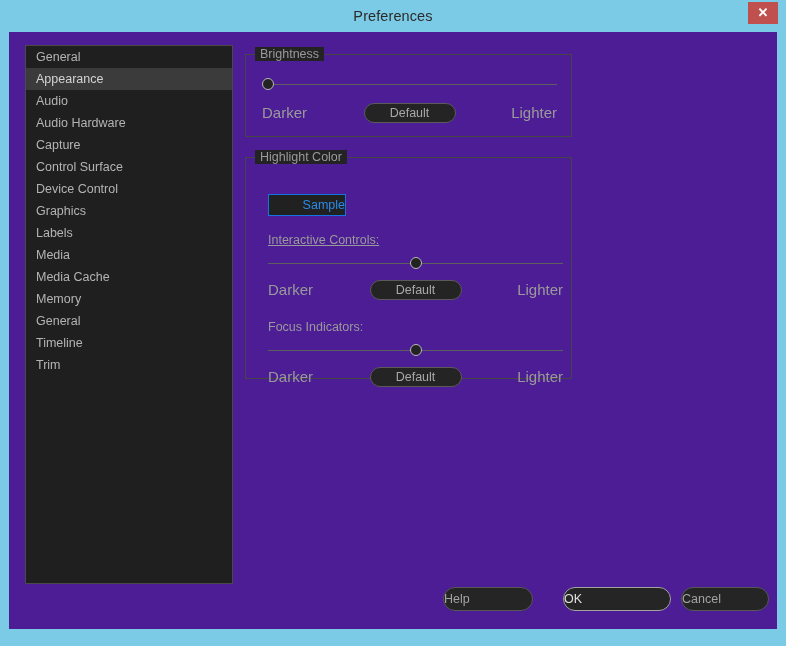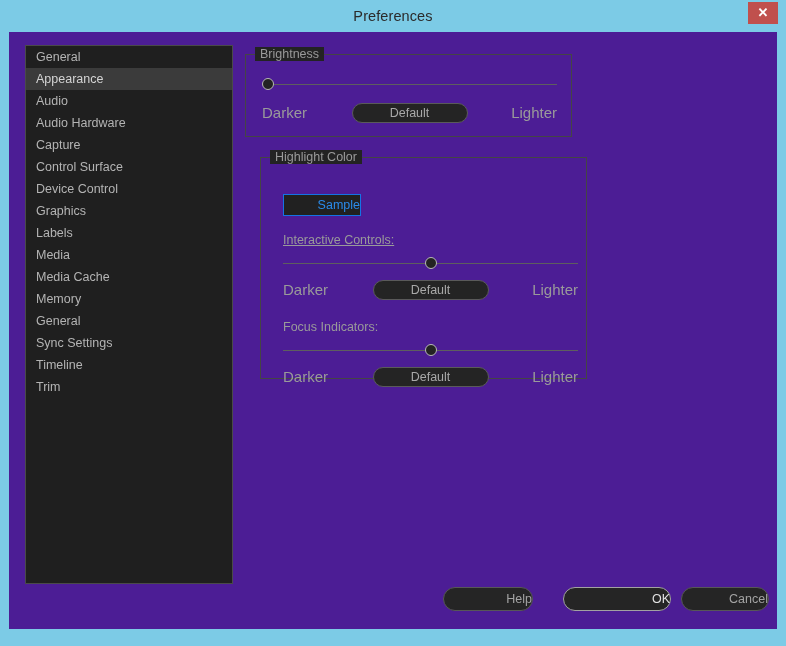--- a/index.html
+++ b/index.html
@@ -117,21 +117,20 @@
     left: 236px;
     top: 22px;
     width: 327px;
     height: 83px;
   }
   #group-highlight {
     left: 236px;
     top: 125px;
     width: 327px;
     height: 222px;
-    margin-left: 15px;
   }
 
   
   .slider {
     position: absolute;
     height: 14px;
   }
   .slider-track {
     position: absolute;
     left: 0;
@@ -167,21 +166,21 @@
     white-space: nowrap;
   }
   .scale-label.left { left: 0; }
   .scale-label.right { right: 0; }
 
   .pill-button {
     position: absolute;
     left: 50%;
     transform: translateX(-50%);
     top: 0;
-    width: 116px;
+    width: 92px;
     height: 20px;
     line-height: 18px;
     text-align: center;
     border: 1px solid #5a5a5a;
     border-radius: 10px;
     background: #242424;
     color: #a9a9a9;
     font-size: 12.5px;
     box-sizing: border-box;
     cursor: pointer;
@@ -218,21 +217,21 @@
     left: 0;
     bottom: 16px;
     width: 768px;
     height: 26px;
   }
   .footer-button {
     position: absolute;
     top: 0;
     height: 24px;
     line-height: 22px;
-    text-align: right;
+    text-align: left;
     border: 1px solid #575757;
     border-radius: 12px;
     background: #252525;
     color: #a3a3a3;
     font-size: 12.5px;
     box-sizing: border-box;
     cursor: pointer;
   }
   #help-button { left: 434px; width: 90px; }
   #ok-button {
@@ -262,21 +261,20 @@
         <div class="sidebar-item">Audio Hardware</div>
         <div class="sidebar-item">Capture</div>
         <div class="sidebar-item">Control Surface</div>
         <div class="sidebar-item">Device Control</div>
         <div class="sidebar-item">Graphics</div>
         <div class="sidebar-item">Labels</div>
         <div class="sidebar-item">Media</div>
         <div class="sidebar-item">Media Cache</div>
         <div class="sidebar-item">Memory</div>
         <div class="sidebar-item">General</div>
-        <div class="sidebar-item">Sync Settings</div>
         <div class="sidebar-item">Timeline</div>
         <div class="sidebar-item">Trim</div>
       </div>
 
     <div class="group-box" id="group-brightness">
       <div class="group-title">Brightness</div>
 
       <div class="slider" id="brightness-slider" style="left:16px; top:23px; width:295px;">
         <div class="slider-track"></div>
         <div class="slider-thumb" id="brightness-thumb" style="left: 0px;"></div>

